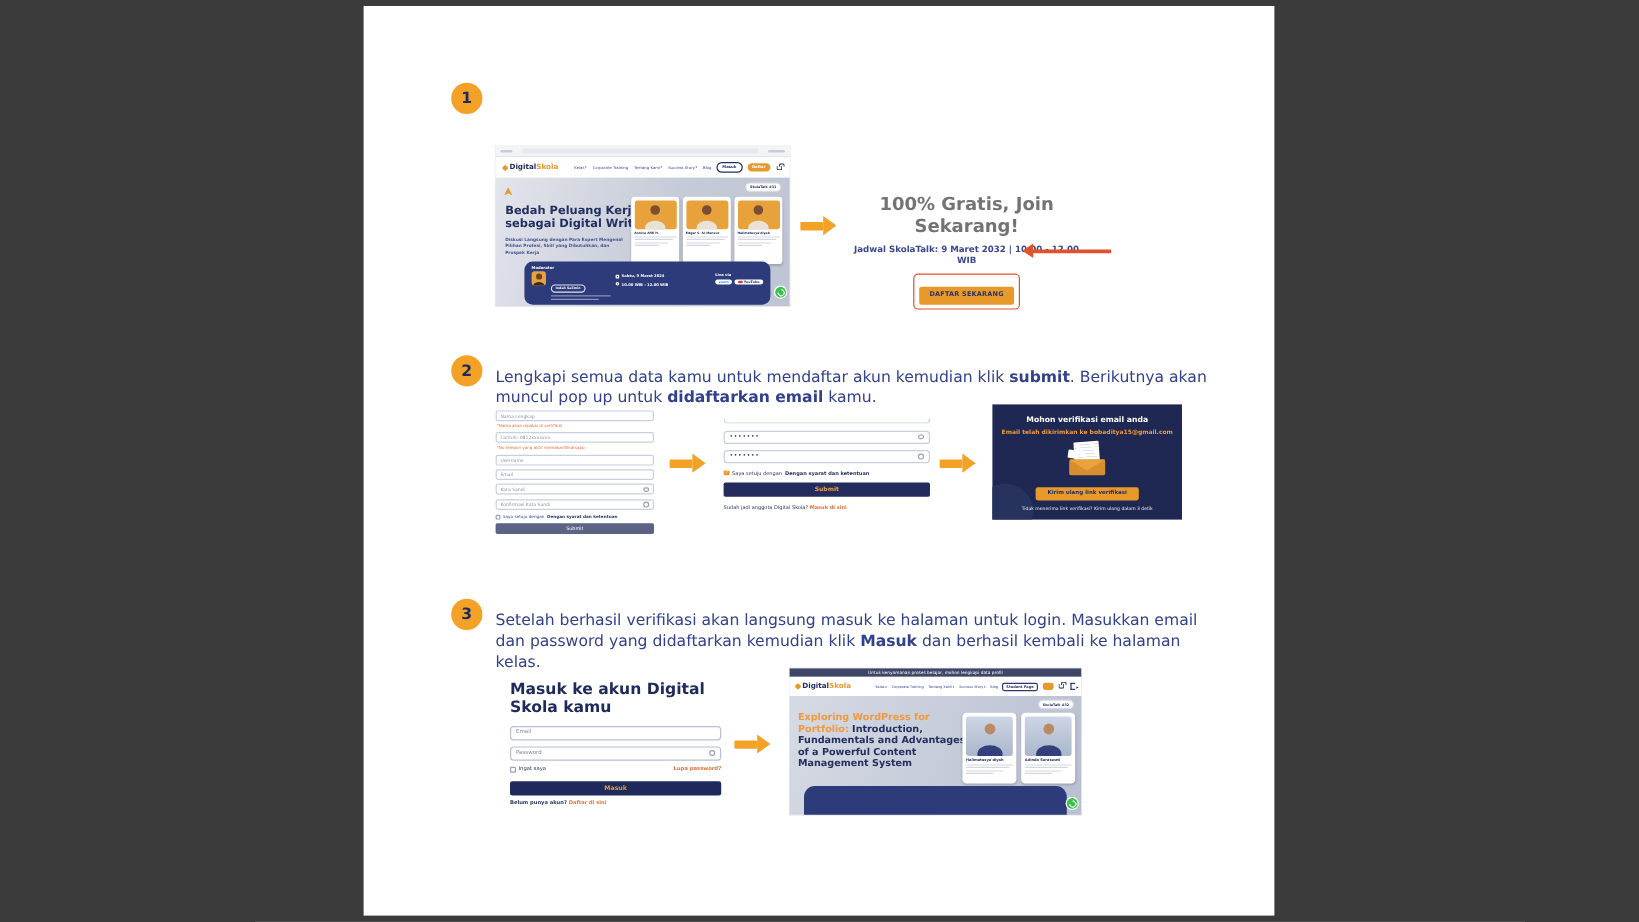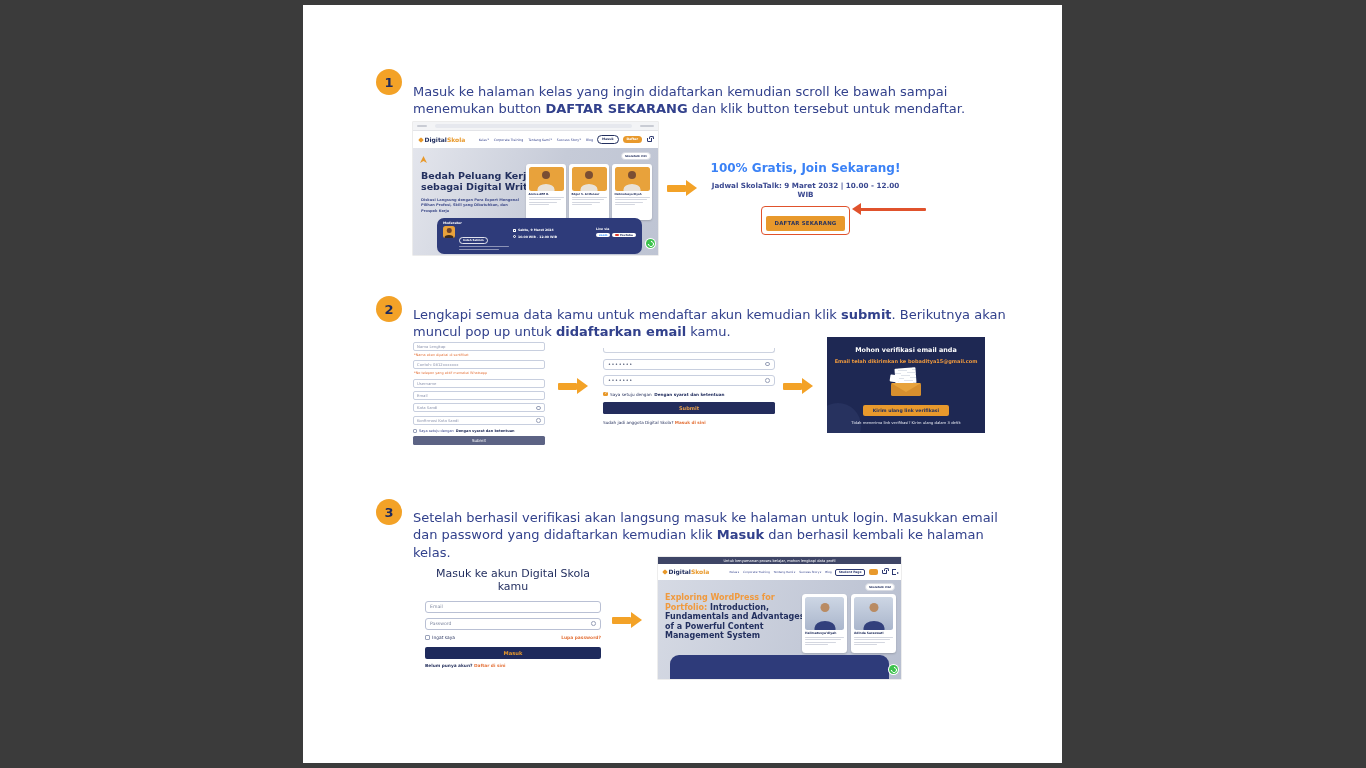--- a/index.html
+++ b/index.html
@@ -71,21 +71,21 @@
   .mlivel{font-size:3.1px;font-weight:bold;}
   .pills{display:flex;gap:2px;margin-top:2px;}
   .zoom-pill{background:#fff;color:#2D8CFF;font-size:2.8px;font-weight:bold;border-radius:4px;padding:.8px 3px;line-height:1;}
   .yt-pill{background:#fff;color:#23305F;font-size:2.8px;font-weight:bold;border-radius:4px;padding:.8px 3px;display:flex;align-items:center;gap:1px;line-height:1;}
   .ytdot{width:3.5px;height:2.4px;background:#E03c2c;border-radius:1px;}
   .wa{position:absolute;right:3px;bottom:7px;width:9px;height:9px;border-radius:50%;background:#3BC24C;box-shadow:0 0 0 1px #fff;}
   .wa::after{content:"";position:absolute;left:2.4px;top:2.4px;width:4px;height:4px;border:1px solid #fff;border-radius:50%;border-left-color:transparent;transform:rotate(45deg);}
 
   
   .join{position:absolute;left:400px;top:156px;width:205px;text-align:center;}
-  .jtitle{font-size:12px;font-weight:bold;color:#3b82f6;}
+  .jtitle{font-size:15px;font-weight:bold;color:#737373;}
   .jsched{font-size:7.2px;font-weight:bold;color:#3A4890;margin-top:6px;}
   .jbox{display:inline-block;margin-top:7px;border:1.6px solid #E0522C;border-radius:4px;padding:3px 4px;}
   .jbtn{background:#E8992C;border:none;border-radius:2px;padding:4.5px 9px;font-size:5.4px;font-weight:bold;color:#2A3560;letter-spacing:.2px;}
   .redarrow{position:absolute;left:549px;top:198px;width:74px;height:13px;}
   .redarrow .rl{position:absolute;left:6px;top:5px;right:0;height:2.8px;background:#E0522C;border-radius:1px;}
   .redarrow .rh{position:absolute;left:0;top:0;width:0;height:0;border-top:6.5px solid transparent;border-bottom:6.5px solid transparent;border-right:9px solid #E0522C;}
 
   
   .form1{position:absolute;left:110px;top:337px;width:132px;display:flex;flex-direction:column;gap:3.4px;}
   .fi{height:9px;border:.7px solid #C8CFDF;border-radius:2px;display:flex;align-items:center;justify-content:space-between;padding:0 3px;font-size:3.8px;color:#8B93AD;background:#fff;}
@@ -117,21 +117,21 @@
   .ep{position:absolute;background:#fff;border-radius:1px;}
   .e1{left:7px;top:0;width:21px;height:16px;transform:rotate(-4deg);background:repeating-linear-gradient(#fff 0 2px,#dfe3ea 2px 2.6px);}
   .e2{left:2px;top:7px;width:9px;height:7px;transform:rotate(8deg);}
   .ebody{position:absolute;left:3px;bottom:0;width:30px;height:13px;background:#D78F2E;border-radius:1.5px;}
   .eflap{position:absolute;left:3px;bottom:4px;width:0;height:0;border-left:15px solid transparent;border-right:15px solid transparent;border-top:9px solid #E8A33C;}
   .pbtn{display:inline-block;background:#E8992C;color:#23305F;font-size:4.6px;font-weight:bold;border-radius:2px;padding:3px 10px;position:relative;}
   .pfoot{margin-top:4px;font-size:3.8px;color:#E9ECF5;position:relative;}
 
   
   .login{position:absolute;left:122px;top:562px;width:176px;}
-  .ltitle{font-size:11px;font-weight:normal;color:#1E2A5C;text-align:center;}
+  .ltitle{font-size:13px;font-weight:bold;color:#1E2A5C;}
   .lin{height:11.5px;border:.8px solid #B9C0D4;border-radius:3px;display:flex;align-items:center;justify-content:space-between;padding:0 4px;font-size:4.6px;color:#7E879F;margin-top:8px;background:#fff;}
   .lin.second{margin-top:5.5px;}
   .lrow{display:flex;align-items:center;gap:2.5px;margin-top:5.5px;font-size:4.4px;color:#2A3560;}
   .lrow .cb{width:4.6px;height:4.6px;}
   .forgot{margin-left:auto;color:#E4743C;font-weight:bold;}
   .lbtn{height:12.5px;background:#1E2A5C;border-radius:2px;display:flex;align-items:center;justify-content:center;color:#E8992C;font-weight:bold;font-size:5.2px;margin-top:6.5px;}
   .lfoot{font-size:4.3px;color:#2A3560;margin-top:3.5px;font-weight:bold;}
 
   
   .shot3{position:absolute;left:355px;top:552px;width:243px;height:122px;background:#fff;box-shadow:0 0 0 .6px #e2e2e2;}
@@ -155,21 +155,20 @@
   .wa3{position:absolute;right:3px;bottom:5px;width:9px;height:9px;border-radius:50%;background:#3BC24C;box-shadow:0 0 0 1px #fff;z-index:2;}
   .wa3::after{content:"";position:absolute;left:2.4px;top:2.4px;width:4px;height:4px;border:1px solid #fff;border-radius:50%;border-left-color:transparent;transform:rotate(45deg);}
 </style>
 </head>
 <body>
 
 <div class="stage">
   <div class="paper">
 
     <div class="stepnum" id="s1n">1</div>
-    <p class="steptext" id="s1t"><span>Masuk ke halaman kelas yang ingin didaftarkan kemudian scroll ke bawah sampai menemukan button </span><b>DAFTAR SEKARANG</b><span> dan klik button tersebut untuk mendaftar.</span></p>
 
     <div class="shot1">
       <div class="bbar">
         <span class="bdots"></span>
         <span class="bpill"></span>
         <span class="bicons"></span>
       </div>
       <div class="shead">
         <span class="logo">
             <i class="lmark"></i>

